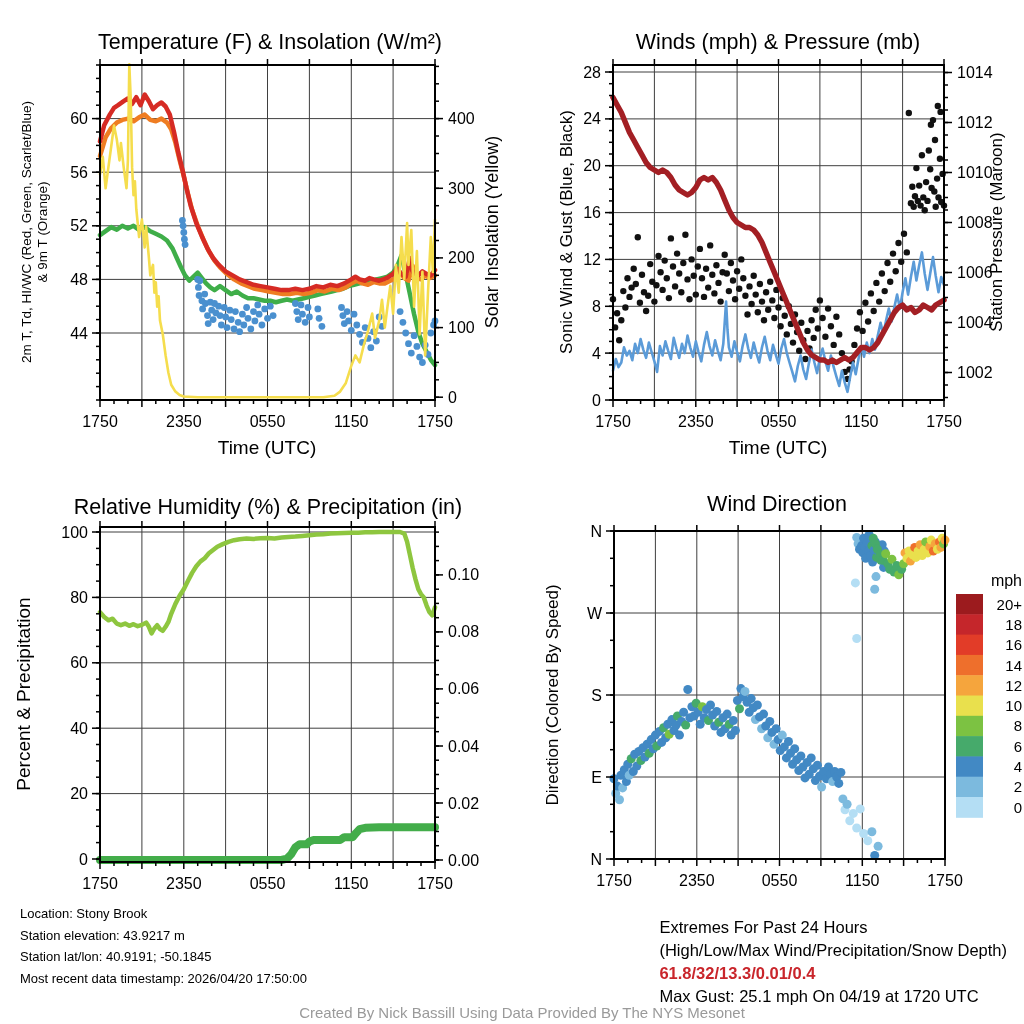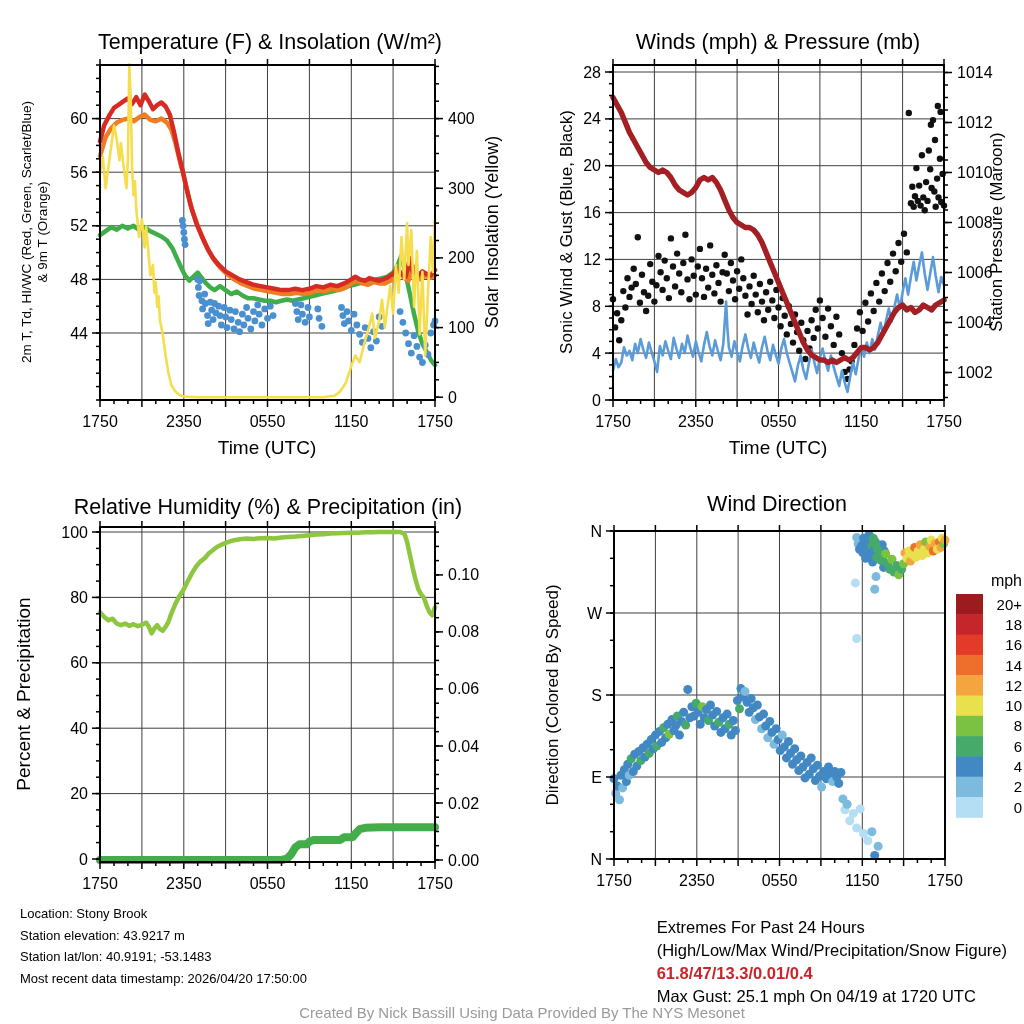--- a/index.html
+++ b/index.html
@@ -1014,25 +1014,25 @@
           <text x="1022" y="792.4" font-size="15" text-anchor="end">2</text>
           <rect x="956" y="797.0" width="27" height="20.8" fill="#b4def4"></rect>
           <text x="1022" y="812.6" font-size="15" text-anchor="end">0</text>
         </g>
       </g>
     </svg>
 
   <div class="footer-left">
     <div>Location: Stony Brook</div>
     <div>Station elevation: 43.9217 m</div>
-    <div>Station lat/lon: 40.9191; -53.1483</div>
+    <div>Station lat/lon: 40.9191; -50.1845</div>
     <div>Most recent data timestamp: 2026/04/20 17:50:00</div>
   </div>
 
   <div class="footer-right">
     <div>Extremes For Past 24 Hours</div>
-    <div>(High/Low/Max Wind/Precipitation/Snow Figure)</div>
-    <div class="bold-red" style="color: rgb(201, 37, 43);">61.8/47/13.3/0.01/0.4</div>
+    <div>(High/Low/Max Wind/Precipitation/Snow Depth)</div>
+    <div class="bold-red" style="color: rgb(201, 37, 43);">61.8/32/13.3/0.01/0.4</div>
     <div>Max Gust: 25.1 mph On 04/19 at 1720 UTC</div>
   </div>
 
   <div class="credit" style="color: rgb(154, 154, 154);">Created By Nick Bassill Using Data Provided By The NYS Mesonet</div>
 </div>
 
 </body></html>

